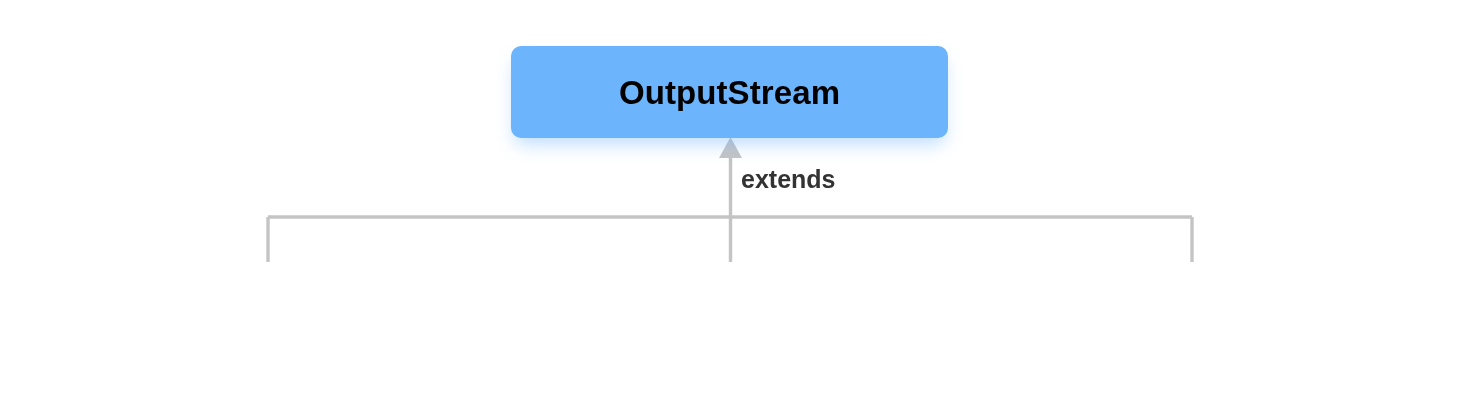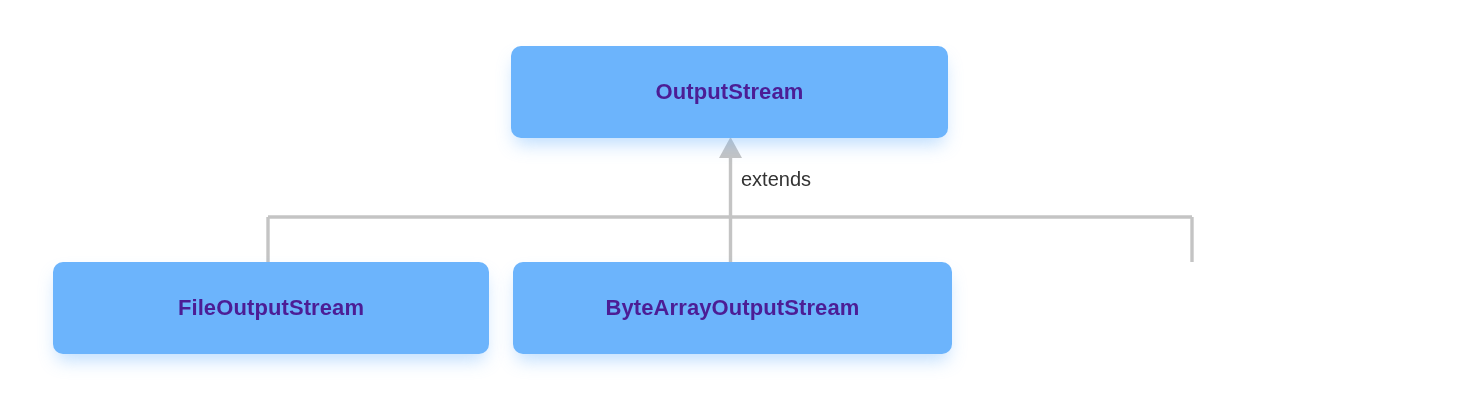--- a/index.html
+++ b/index.html
@@ -37,24 +37,24 @@
     box-sizing: border-box;
     background: #6cb4fc;
     border-radius: 10px;
     display: flex;
     align-items: center;
     justify-content: center;
     box-shadow: 0 10px 18px -4px rgba(108, 180, 252, 0.45);
     z-index: 2;
   }
   .class-box .class-label {
-    color: #4c1d95;
+    color: #000000;
     font-family: "Liberation Sans", sans-serif;
     font-weight: bold;
-    font-size: 22px;
+    font-size: 33px;
     letter-spacing: 0.1px;
     line-height: 1;
     white-space: nowrap;
     text-align: center;
   }
 
   
   #box-root {
     left: 511px;
     top: 46px;
@@ -87,22 +87,22 @@
     overflow: visible;
   }
 
   
   #extends-label {
     position: absolute;
     left: 741px;
     top: 166px;
     color: #333333;
     font-family: "Liberation Sans", sans-serif;
-    font-weight: normal;
-    font-size: 20px;
+    font-weight: bold;
+    font-size: 25px;
     line-height: 26px;
     white-space: nowrap;
     z-index: 3;
   }
 </style>
 </head>
 <body>
 
 <div id="canvas">
 
@@ -120,22 +120,16 @@
 
     <polygon points="730.5,137 742,158 719,158" fill="#c4c4c4"></polygon>
   </svg>
 
   <div id="box-root" class="class-box">
     <span class="class-label">OutputStream</span>
   </div>
 
   <div id="extends-label">extends</div>
 
-  <div id="box-file" class="class-box">
-    <span class="class-label">FileOutputStream</span>
-  </div>
 
-  <div id="box-bytearray" class="class-box">
-    <span class="class-label">ByteArrayOutputStream</span>
-  </div>
 
 
 </div>
 
 </body></html>

